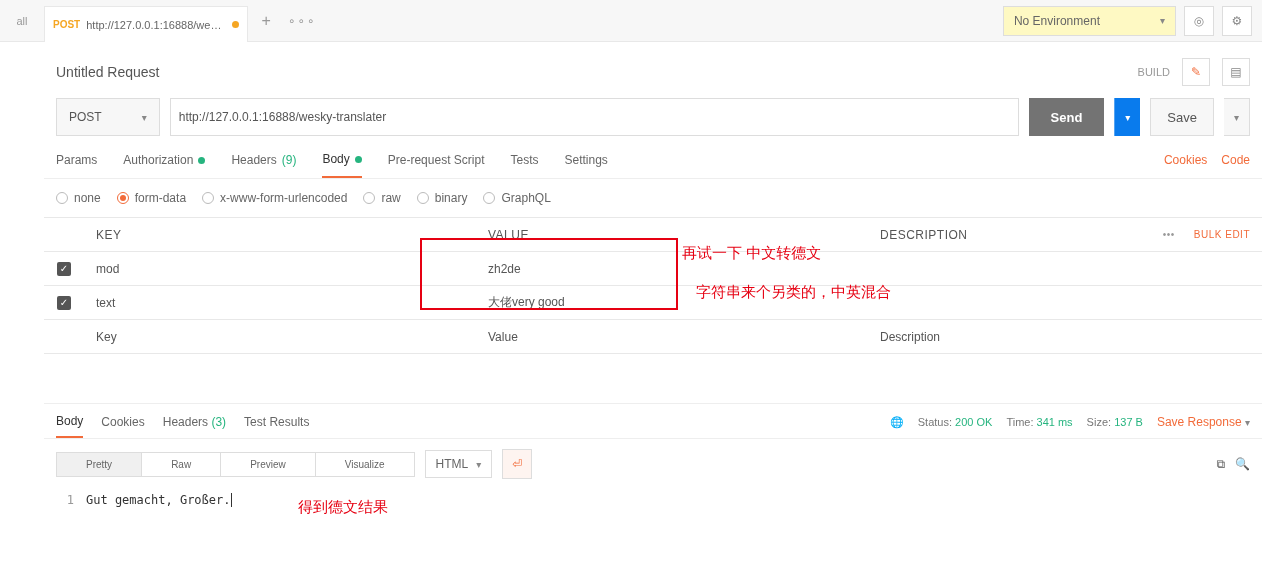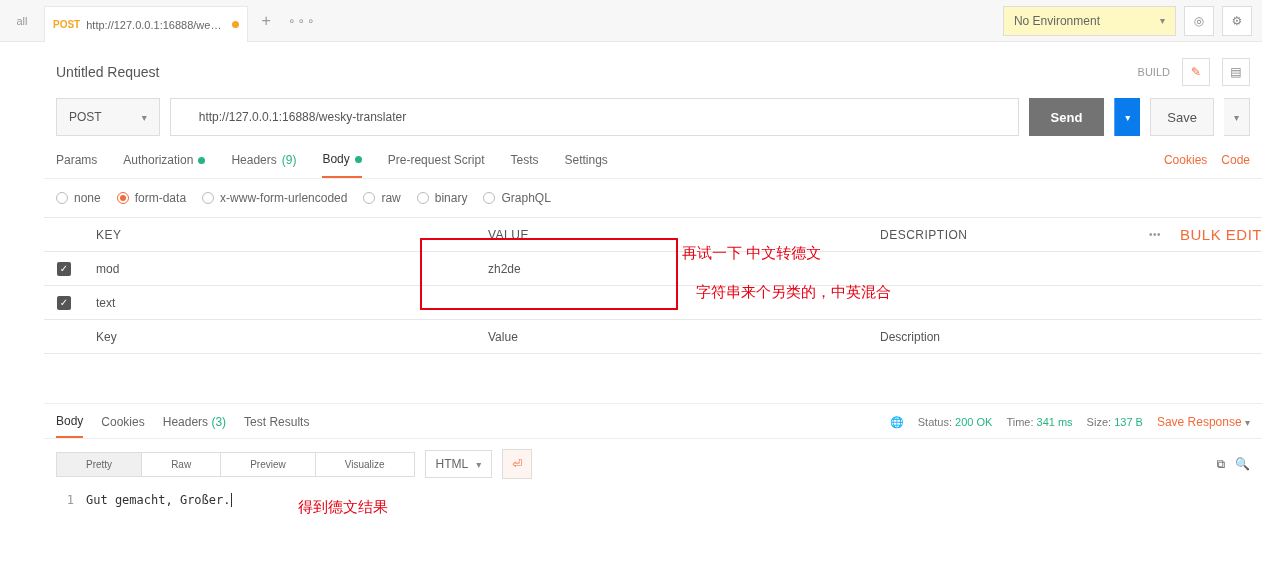--- a/index.html
+++ b/index.html
@@ -18,21 +18,21 @@
 .env-select { height: 30px; border: 1px solid #ddd; background: #fef9c3; display: flex; align-items: center; padding: 0 10px; gap: 60px; color: #666; font-size: 12px; }
 .icon-btn { width: 30px; height: 30px; border: 1px solid #ddd; background: #fff; display: flex; align-items: center; justify-content: center; color: #888; }
 .content { padding-left: 44px; }
 .title-row { display: flex; align-items: center; padding: 16px 12px 12px 12px; }
 .title-text { font-size: 14px; color: #555; }
 .title-right { margin-left: auto; display: flex; align-items: center; gap: 12px; }
 .build-text { font-size: 11px; color: #999; }
 .sq-btn { width: 28px; height: 28px; border: 1px solid #ddd; display: flex; align-items: center; justify-content: center; color: #888; }
 .url-row { display: flex; align-items: stretch; padding: 0 12px; gap: 10px; }
 .method-dd { border: 1px solid #ddd; background: #f7f7f7; display: flex; align-items: center; padding: 0 12px; gap: 40px; font-size: 12px; color: #555; height: 38px; }
-.url-input { flex: 1; border: 1px solid #ddd; height: 38px; padding: 0 28px; font-size: 12px; color: #555; display: flex; align-items: center; }
+.url-input { flex: 1; border: 1px solid #ddd; height: 38px; padding: 0 8px; font-size: 12px; color: #555; display: flex; align-items: center; }
 .send-btn { background: #737373; color: #fff; border: none; height: 38px; padding: 0 22px; font-size: 13px; font-weight: bold; display: flex; align-items: center; }
 .send-dd { background: #097bed; color: #fff; width: 26px; height: 38px; border-left: 1px solid rgba(255,255,255,0.3); display: flex; align-items: center; justify-content: center; }
 .save-btn { background: #f7f7f7; border: 1px solid #ddd; height: 38px; padding: 0 16px; font-size: 13px; color: #555; display: flex; align-items: center; }
 .save-dd { background: #f7f7f7; border: 1px solid #ddd; border-left: none; width: 26px; height: 38px; display: flex; align-items: center; justify-content: center; color: #777; }
 .tabs-row { display: flex; align-items: center; padding: 16px 12px 0 12px; gap: 26px; border-bottom: 1px solid #eee; }
 .tab-item { padding-bottom: 10px; font-size: 12px; color: #666; display: flex; align-items: center; gap: 5px; cursor: pointer; }
 .tab-item.active { border-bottom: 2px solid #f26b3a; color: #333; }
 .tabs-right { margin-left: auto; display: flex; gap: 14px; color: #f26b3a; font-size: 12px; padding-bottom: 10px; }
 .radio-row { display: flex; align-items: center; gap: 16px; padding: 12px 12px; }
 .radio-item { display: flex; align-items: center; gap: 6px; font-size: 12px; color: #666; }
@@ -40,21 +40,21 @@
 .radio.selected { border-color: #f26b3a; }
 .radio.selected::after { content: ""; position: absolute; inset: 2px; background: #f26b3a; border-radius: 50%; }
 .kv-table { border-top: 1px solid #e8e8e8; }
 .kv-header, .kv-row { display: flex; align-items: center; border-bottom: 1px solid #e8e8e8; height: 34px; }
 .kv-header { font-size: 10px; color: #999; text-transform: uppercase; letter-spacing: 0.5px; }
 .kv-check { width: 40px; display: flex; align-items: center; justify-content: center; }
 .kv-key { width: 392px; padding: 0 12px; font-size: 12px; color: #555; }
 .kv-value { width: 392px; padding: 0 12px; font-size: 12px; color: #555; }
 .kv-desc { flex: 1; padding: 0 12px; font-size: 12px; color: #555; }
 .kv-actions { width: 50px; display: flex; align-items: center; justify-content: center; color: #999; }
-.bulk-link { color: #f26b3a; font-size: 15px; white-space: nowrap; }
+.bulk-link { color: #f26b3a; font-size: 10px; padding-right: 12px; white-space: nowrap; }
 .checkbox { width: 14px; height: 14px; background: #555; border-radius: 2px; display: flex; align-items: center; justify-content: center; color: #fff; font-size: 10px; }
 .placeholder-row { color: #bbb; }
 .red-box { position: absolute; border: 2px solid #e60012; pointer-events: none; }
 .red-anno { position: absolute; color: #e60012; font-size: 15px; pointer-events: none; }
 .response-sep { height: 10px; border-bottom: 1px solid #eee; margin-top: 40px; }
 .resp-tabs { display: flex; align-items: center; padding: 10px 12px 0 12px; gap: 18px; border-bottom: 1px solid #eee; }
 .resp-tab { padding-bottom: 8px; font-size: 12px; color: #666; cursor: pointer; }
 .resp-tab.active { border-bottom: 2px solid #f26b3a; color: #333; }
 .resp-right { margin-left: auto; display: flex; align-items: center; gap: 14px; font-size: 11px; color: #777; padding-bottom: 8px; }
 .resp-right .val { color: #26b47f; }
@@ -194,20 +194,21 @@
         </div>
       <div class="kv-key">mod</div>
       <div class="kv-value">zh2de</div>
       <div class="kv-desc"></div>
     </div>
     <div class="kv-row">
       <div class="kv-check">
           <div class="checkbox">✓</div>
         </div>
       <div class="kv-key">text</div>
+      <div class="kv-value">大佬very good</div>
       <div class="kv-desc"></div>
     </div>
     <div class="kv-row placeholder-row">
       <div class="kv-check"></div>
       <div class="kv-key">Key</div>
       <div class="kv-value">Value</div>
       <div class="kv-desc">Description</div>
     </div>
   </div>
 

